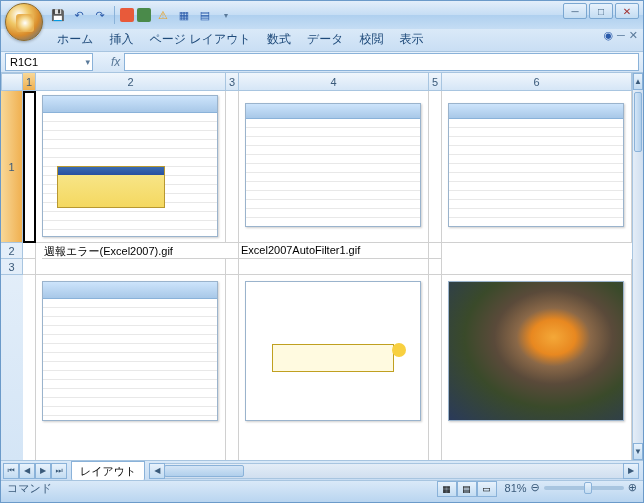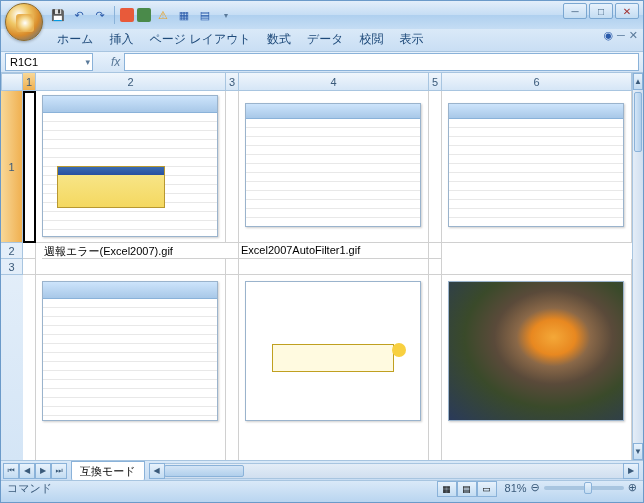--- a/index.html
+++ b/index.html
@@ -203,21 +203,21 @@
     </div>
   </div>
 
   <div class="sheet-tabs">
     <div class="tab-nav">
       <div class="tab-nav-btn">⏮</div>
       <div class="tab-nav-btn">◀</div>
       <div class="tab-nav-btn">▶</div>
       <div class="tab-nav-btn">⏭</div>
     </div>
-    <div class="sheet-tab">互換モード</div>
+    <div class="sheet-tab">レイアウト</div>
     <div class="scroll-h">
       <div class="tab-nav-btn" style="position:absolute;left:-1px;top:-1px">◀</div>
       <div class="scroll-h-thumb"></div>
       <div class="tab-nav-btn" style="position:absolute;right:-1px;top:-1px">▶</div>
     </div>
   </div>
 
   <div class="statusbar">
     <span class="status-text">コマンド</span>
     <div class="views">

